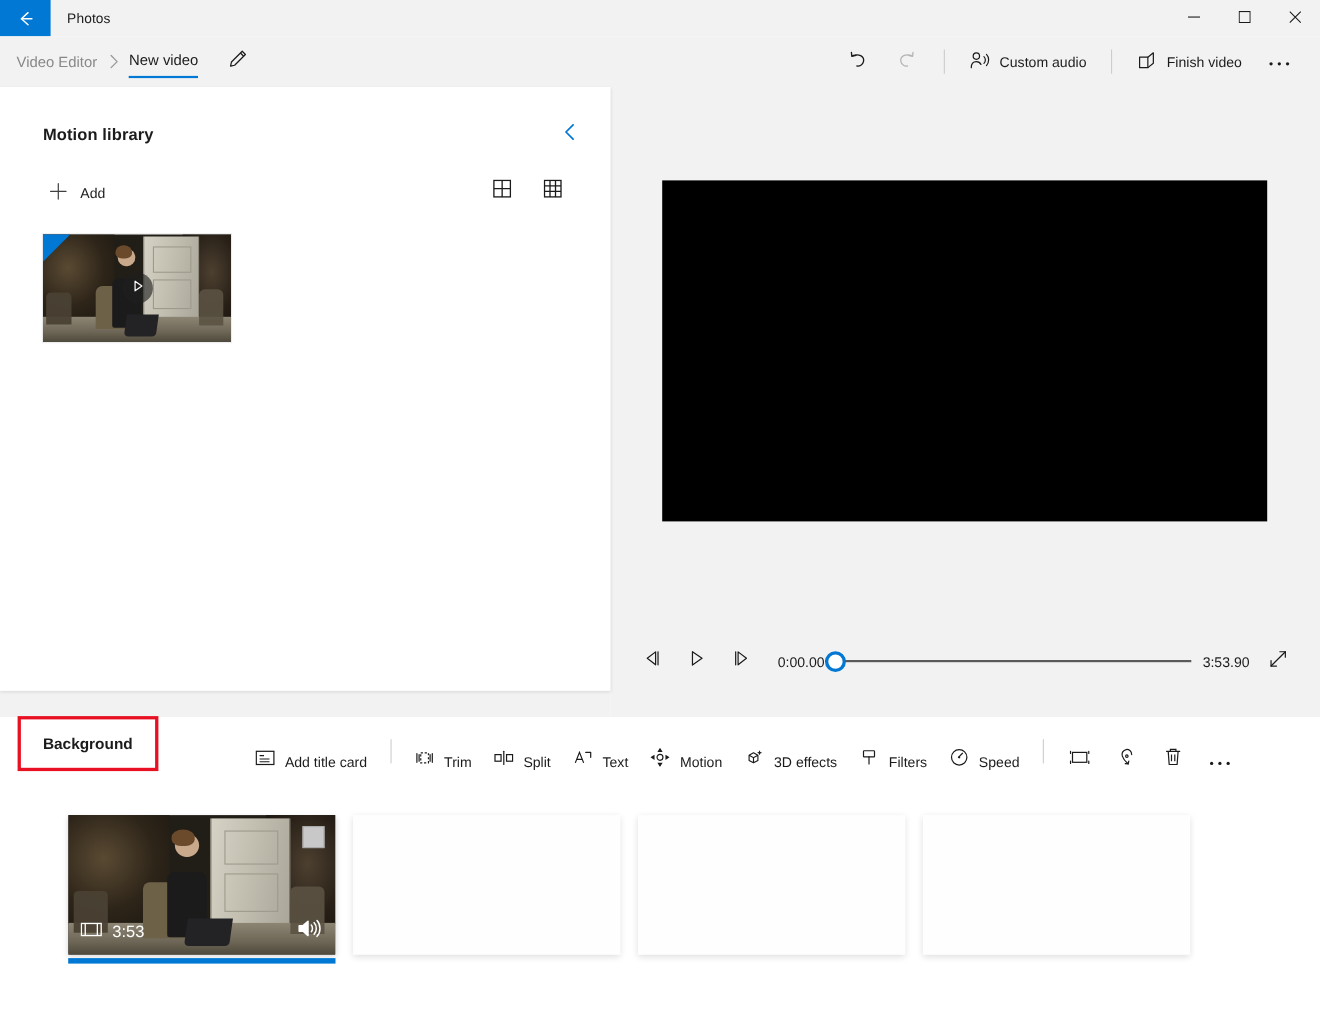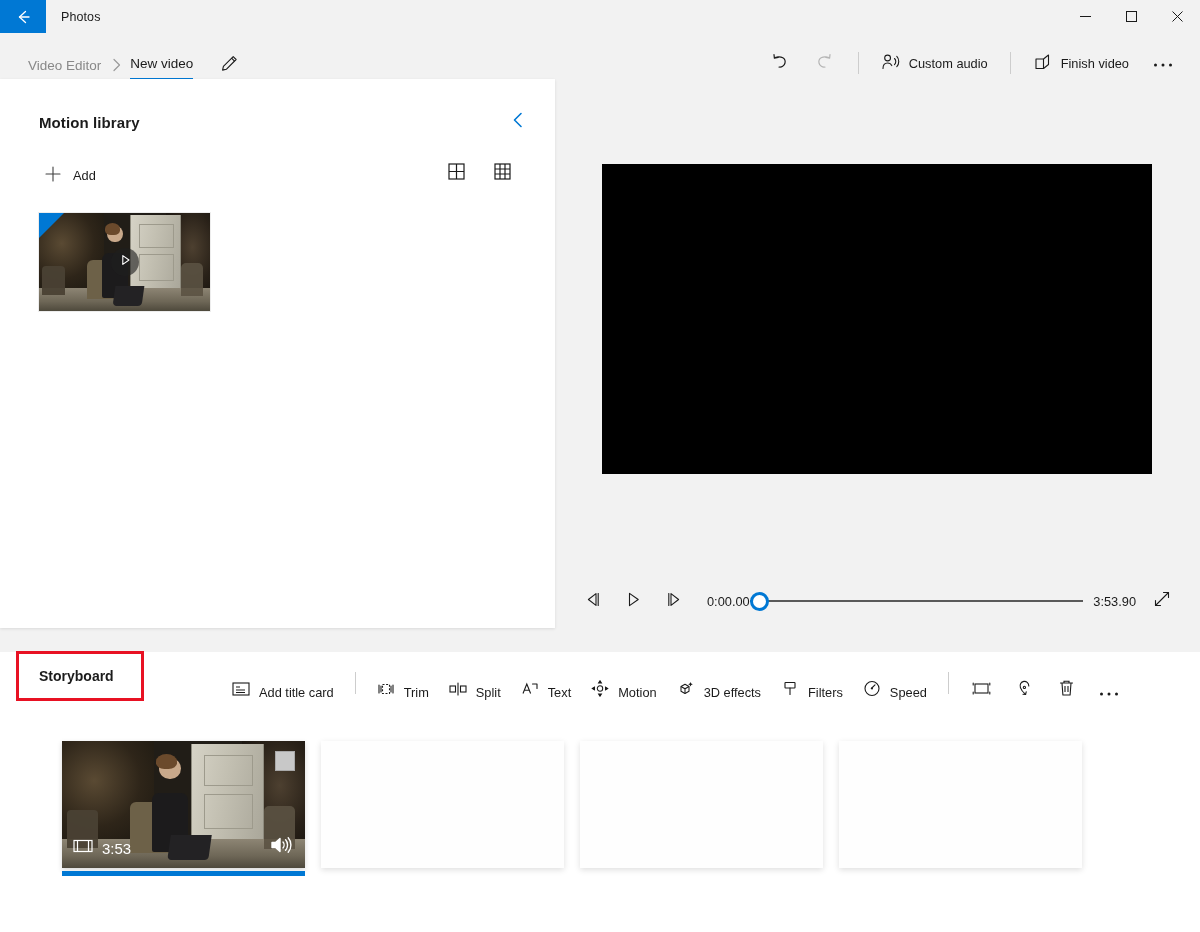--- a/index.html
+++ b/index.html
@@ -34,21 +34,21 @@
   }
   .win-btn {
     width: 46px; display: flex; align-items: center; justify-content: center;
     cursor: pointer; color: #1b1b1b;
   }
 
   
   .cmdbar {
     position: absolute; top: 33px; left: 0; width: 1200px; height: 46px;
     background: #f2f2f2;
-    display: flex; align-items: flex-end; padding-left: 13px;
+    display: flex; align-items: center;
   }
   .breadcrumb { display: flex; align-items: center; padding-left: 13px; }
   .bc-root {
     font-size: 13.5px; color: #888888; cursor: pointer;
     padding: 2px 2px;
   }
   .bc-sep {
     margin: 0 9px; color: #9a9a9a; font-size: 13px; display:flex; align-items:center;
   }
   .bc-current {
@@ -469,21 +469,21 @@
           </svg>
         </span>
       </div>
     </div>
   </div>
 </div>
 
 <div class="storyboard">
   <div class="sb-bar">
     <div class="sb-label-box">
-      <span class="sb-label">Storyboard</span>
+      <span class="sb-label">Background</span>
     </div>
 
     <div class="sb-tools">
       <div class="tool">
         <span>
           <svg width="18" height="16" viewBox="0 0 18 16" fill="none" stroke="#1b1b1b" stroke-width="1.1">
             <rect x="1" y="2" width="16" height="12"></rect>
             <path d="M4 6 H8 M4 9 H13 M4 11.5 H13"></path>
           </svg>
         </span>

